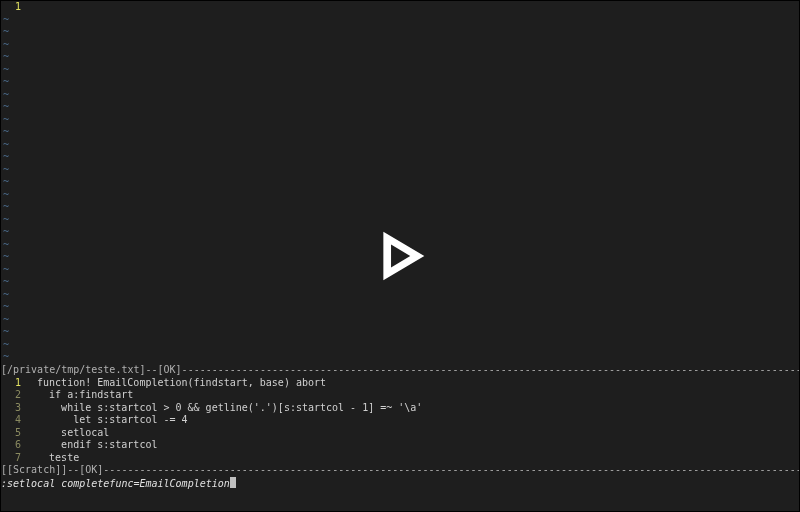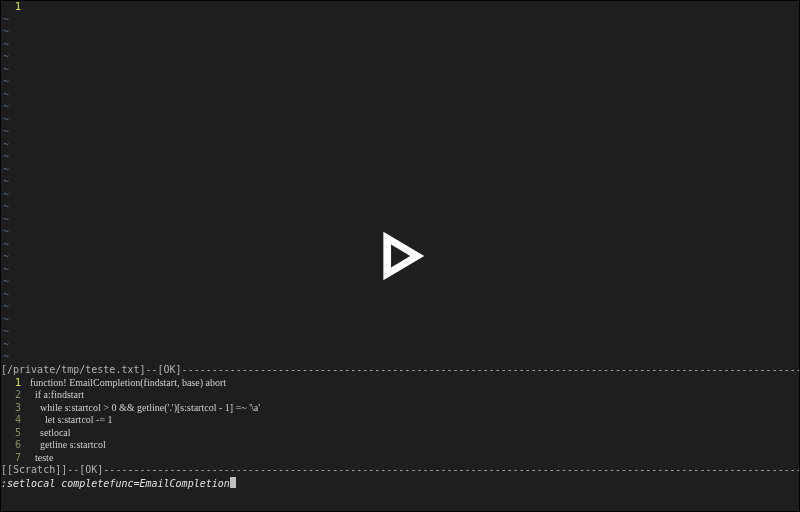--- a/index.html
+++ b/index.html
@@ -32,21 +32,21 @@
     .tilde-row {
       height: 12.5px;
     }
     .tilde {
       display: inline-block;
       width: 24px;
       color: #4a6a8a;
       padding-left: 2px;
     }
     .line { height: 12.5px; white-space: pre; }
-    .line .content { color: #d0d0d0; font-family: Liberation Serif, serif; }
+    .line .content { color: #d0d0d0; }
     .statusline {
       height: 12.5px;
       white-space: pre;
       color: #b0b0b0;
       overflow: hidden;
     }
     .cmdline {
       height: 12.5px;
       white-space: pre;
       color: #e0e0e0;
@@ -112,23 +112,23 @@
       </div>
   </div>
 
   <div class="statusline" id="status-top">[/private/tmp/teste.txt]--[OK]------------------------------------------------------------------------------------------------------------[text][1/1],0-1-----</div>
 
   <div class="pane-bottom">
     <div id="bottom-lines">
         <div class="line"><span class="gutter current">1</span><span class="content">  function! EmailCompletion(findstart, base) abort</span></div>
         <div class="line"><span class="gutter">2</span><span class="content">    if a:findstart</span></div>
         <div class="line"><span class="gutter">3</span><span class="content">      while s:startcol &gt; 0 &amp;&amp; getline('.')[s:startcol - 1] =~ '\a'</span></div>
-        <div class="line"><span class="gutter">4</span><span class="content">        let s:startcol -= 1</span></div>
+        <div class="line"><span class="gutter">4</span><span class="content">        let s:startcol -= 4</span></div>
         <div class="line"><span class="gutter">5</span><span class="content">      setlocal</span></div>
-        <div class="line"><span class="gutter">6</span><span class="content">      getline s:startcol</span></div>
+        <div class="line"><span class="gutter">6</span><span class="content">      endif s:startcol</span></div>
         <div class="line"><span class="gutter">7</span><span class="content">    teste</span></div>
       </div>
   </div>
 
   <div class="statusline" id="status-bottom">[[Scratch]]--[OK]------------------------------------------------------------------------------------------------------------------------------[][1/18],1-----</div>
 
   <div class="cmdline"><span>:setlocal completefunc=EmailCompletion</span><span class="cursor"></span></div>
 
   <div class="play-overlay" aria-label="play">
     <svg viewBox="0 0 100 100">

